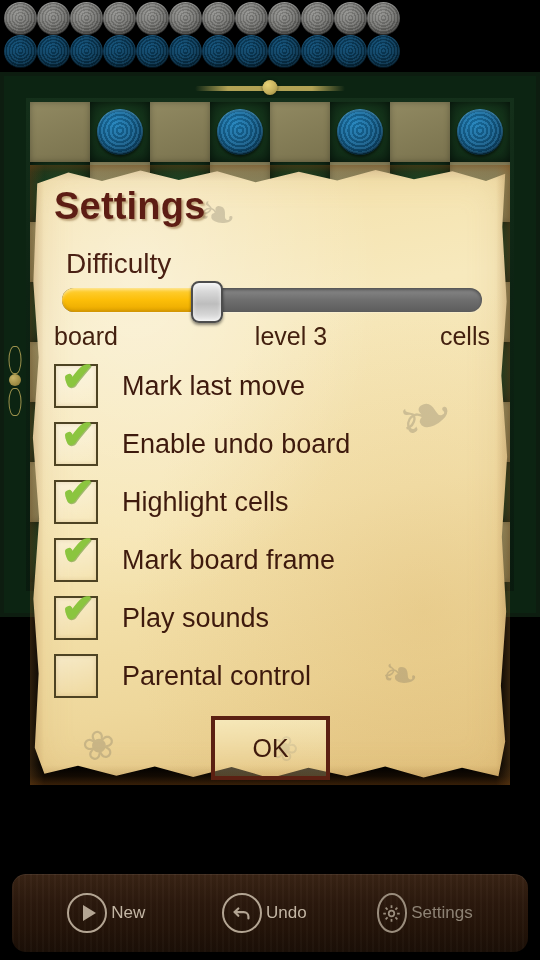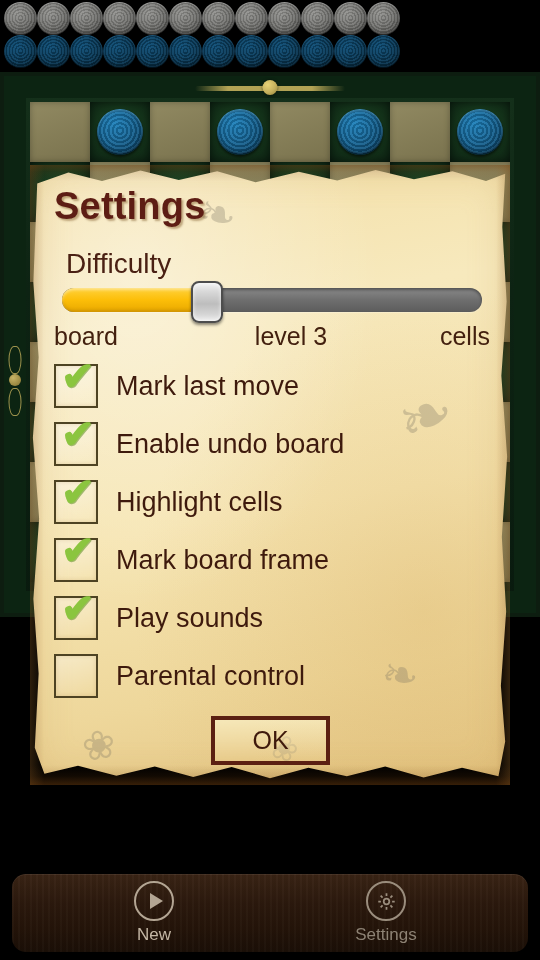--- a/index.html
+++ b/index.html
@@ -306,29 +306,29 @@
     position: absolute;
     left: 5px; top: -5px;
     width: 31px; height: 31px;
     color: #8bc53f;
     font-size: 40px;
     line-height: 31px;
     font-weight: bold;
     text-shadow: 1px 1px 0 rgba(90,140,30,.55);
   }
   .opt-label {
-    margin-left: 18px;
+    margin-left: 24px;
     font-size: 27px;
     color: #3e1a0d;
   }
 
   .ok-btn {
     position: absolute;
     left: 181px; top: 551px;
-    width: 119px; height: 49px;
+    width: 119px; height: 64px;
     border: 4px solid #5b2012;
     background: linear-gradient(180deg, rgba(255,250,215,.55), rgba(235,205,140,.30));
     display: flex;
     align-items: center;
     justify-content: center;
     font-size: 25px;
     color: #3f1a0c;
     box-sizing: border-box;
   }
 
@@ -344,21 +344,21 @@
     box-shadow: inset 0 1px 0 rgba(255,255,255,.07), 0 2px 6px rgba(0,0,0,.6);
     display: flex;
     align-items: center;
     justify-content: space-around;
     padding: 0 26px;
     box-sizing: border-box;
   }
   .tb-item {
     width: 96px;
     display: flex;
-    flex-direction: column;
+    flex-direction: row;
     align-items: center;
     gap: 4px;
   }
   .tb-ico {
     width: 36px; height: 36px;
     border: 2px solid #b3a593;
     border-radius: 50%;
     display: flex; align-items: center; justify-content: center;
     color: #b3a593;
   }
@@ -573,20 +573,29 @@
   </div>
 
   <div class="toolbar" id="toolbar">
       <div class="tb-item">
         <div class="tb-ico">
           <div class="play-tri"></div>
         </div>
         <div class="tb-label">New</div>
       </div>
       <div class="tb-item">
+        <div class="tb-ico">
+          <svg width="22" height="22" viewBox="0 0 24 24" fill="none" stroke="#b3a593" stroke-width="2.4" stroke-linecap="round" stroke-linejoin="round">
+            <path d="M8 7 L4 11 L8 15"></path>
+            <path d="M4 11 H14 a5 5 0 0 1 5 5 v2"></path>
+          </svg>
+        </div>
+        <div class="tb-label">Undo</div>
+      </div>
+      <div class="tb-item">
         <div class="tb-ico dim">
           <svg width="21" height="21" viewBox="0 0 24 24" fill="none" stroke="#9a8d7d" stroke-width="2">
             <circle cx="12" cy="12" r="3.2"></circle>
             <path d="M12 2.6v3M12 18.4v3M2.6 12h3M18.4 12h3M5.3 5.3l2.2 2.2M16.5 16.5l2.2 2.2M18.7 5.3l-2.2 2.2M7.5 16.5l-2.2 2.2"></path>
           </svg>
         </div>
         <div class="tb-label dim">Settings</div>
       </div>
     </div>
 

